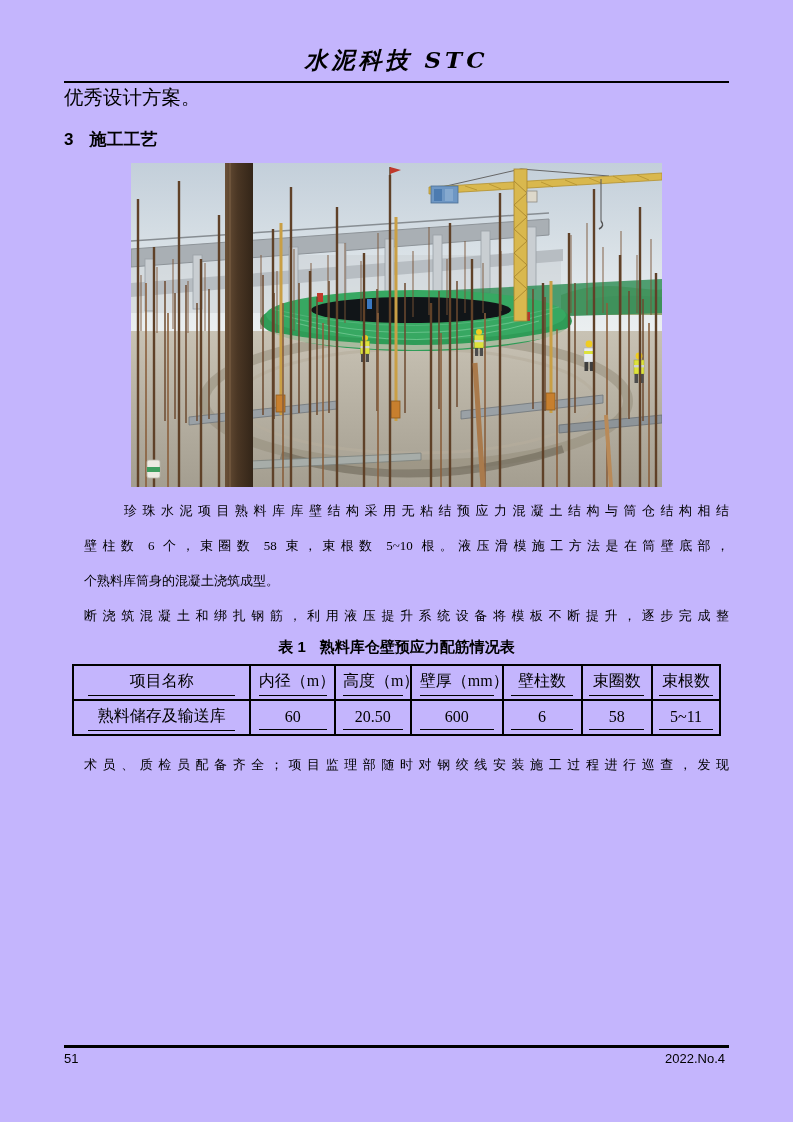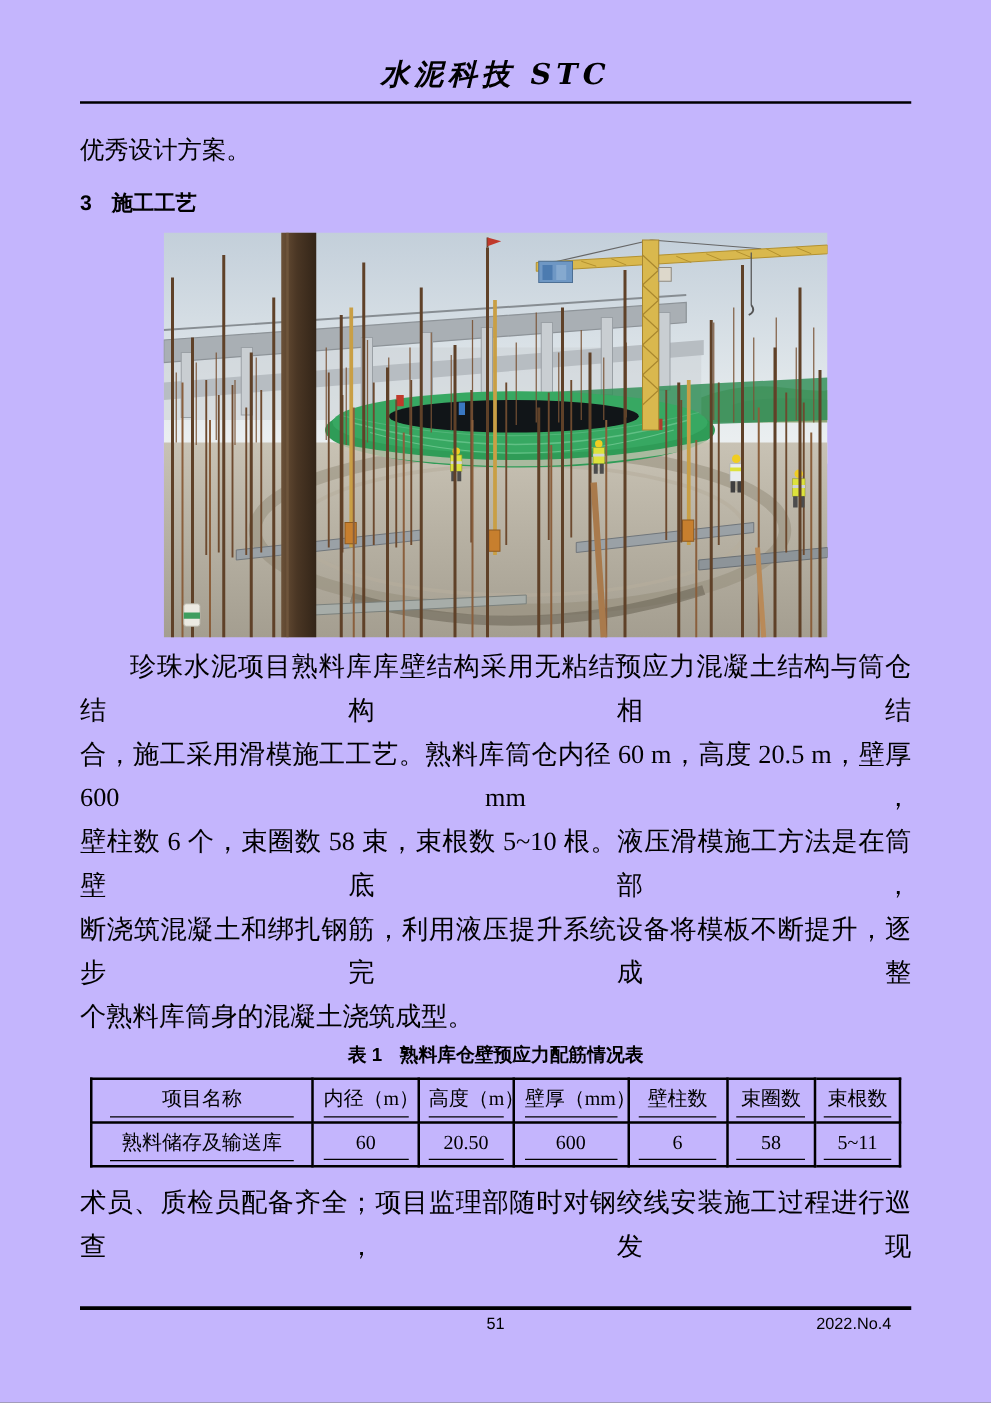--- a/index.html
+++ b/index.html
@@ -11,32 +11,32 @@
   }
   .content { position:absolute; left:64px; right:64px; top:0; }
 
   .journal-title {
     padding-top:46px; text-align:center;
     font-family:"DejaVu Serif",serif; font-style:italic; font-weight:bold;
     font-size:23px; letter-spacing:4px; line-height:28px;
   }
   .header-rule { border-top:2.5px solid #000; margin-top:7px; }
 
-  .intro { margin-top:23px; font-size:19.5px; line-height:30px; }
+  .intro { margin-top:0; font-size:19.5px; line-height:30px; }
 
   .section-heading {
     margin-top:13px; font-family:"Liberation Sans","DejaVu Sans",sans-serif;
     font-weight:bold; font-size:17px; line-height:27px;
   }
   .section-heading .num { margin-right:16px; }
 
   .photo-wrap { width:531px; height:324px; margin:10px auto 0; }
   .photo-wrap svg { display:block; width:531px; height:324px; }
 
-  .para { margin-top:6px; font-size:21px; }
+  .para { margin-top:6px; font-size:13px;margin-left:20px; }
   .para .line { line-height:35px; text-align:justify; text-align-last:justify; white-space:normal; }
   .para .line.first { text-indent:40px; }
   .para .line.lastline { text-align-last:left; }
   .para2 { margin-top:11px; }
 
   .table-caption {
     margin-top:3px; text-align:center;
     font-family:"Liberation Sans","DejaVu Sans",sans-serif;
     font-weight:bold; font-size:15px; line-height:21px;
   }
@@ -53,22 +53,22 @@
   table.datatable .u {
     display:inline-block; width:86%; border-bottom:1.5px solid #000;
     padding-bottom:3px; white-space:nowrap;
   }
 
   .footer-rule { position:absolute; left:64px; right:64px; top:1045px; border-top:3px solid #000; }
   .footer-row {
     position:absolute; left:64px; right:64px; top:1051px; height:18px;
     font-family:"Liberation Sans","DejaVu Sans",sans-serif; font-size:13px;
   }
-  .footer-row .pageno { text-align:center; }
-  .footer-row .issue { position:absolute; right:16px; top:0; }
+  .footer-row .pageno { text-align:left; }
+  .footer-row .issue { position:absolute; right:4px; top:0; }
 </style>
 </head>
 <body>
 
 <div class="page">
   <div class="content">
 
     <div class="journal-title">水泥科技 STC</div>
     <div class="header-rule"></div>
 
@@ -321,24 +321,23 @@
 
         <g>
           <line x1="259" y1="12" x2="259" y2="4" stroke="#5f4128" stroke-width="1.5"></line>
           <polygon points="259,4 270,7 259,11" fill="#c0392b"></polygon>
         </g>
       </svg>
     </div>
 
     <div class="para para1">
       <div class="line first">珍珠水泥项目熟料库库壁结构采用无粘结预应力混凝土结构与筒仓结构相结</div>
-      <div class="line">合，施工采用滑模施工工艺。熟料库筒仓内径 60 m，高度 20.5 m，壁厚 600 mm，</div>
       <div class="line">壁柱数 6 个，束圈数 58 束，束根数 5~10 根。液压滑模施工方法是在筒壁底部，</div>
+      <div class="line lastline">个熟料库筒身的混凝土浇筑成型。</div>
       <div class="line">断浇筑混凝土和绑扎钢筋，利用液压提升系统设备将模板不断提升，逐步完成整</div>
-      <div class="line lastline">个熟料库筒身的混凝土浇筑成型。</div>
     </div>
 
     <div class="table-caption">
       <span class="tno">表 1</span><span>熟料库仓壁预应力配筋情况表</span>
     </div>
 
     <table class="datatable">
       <colgroup>
         <col style="width:27.4%">
           <col style="width:13.1%">

